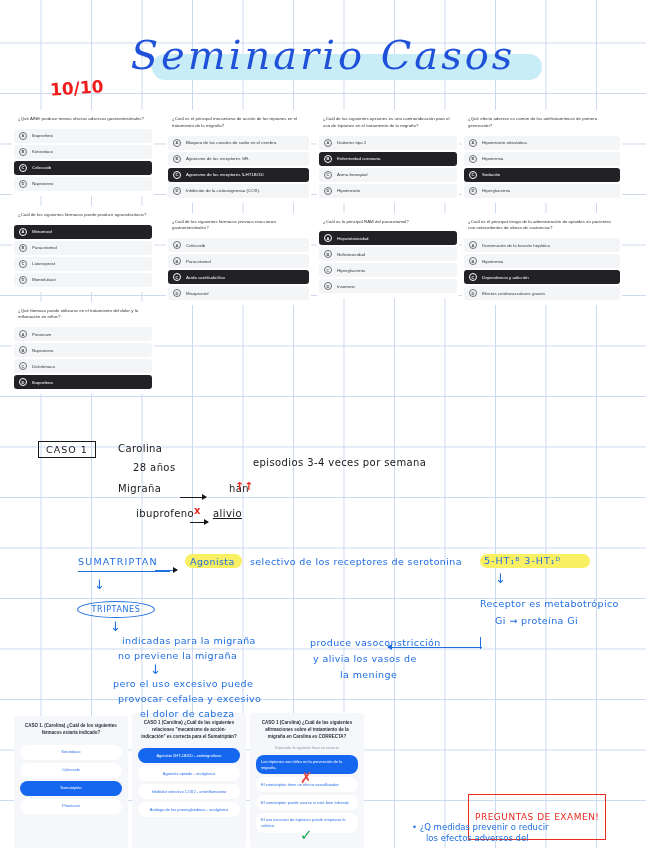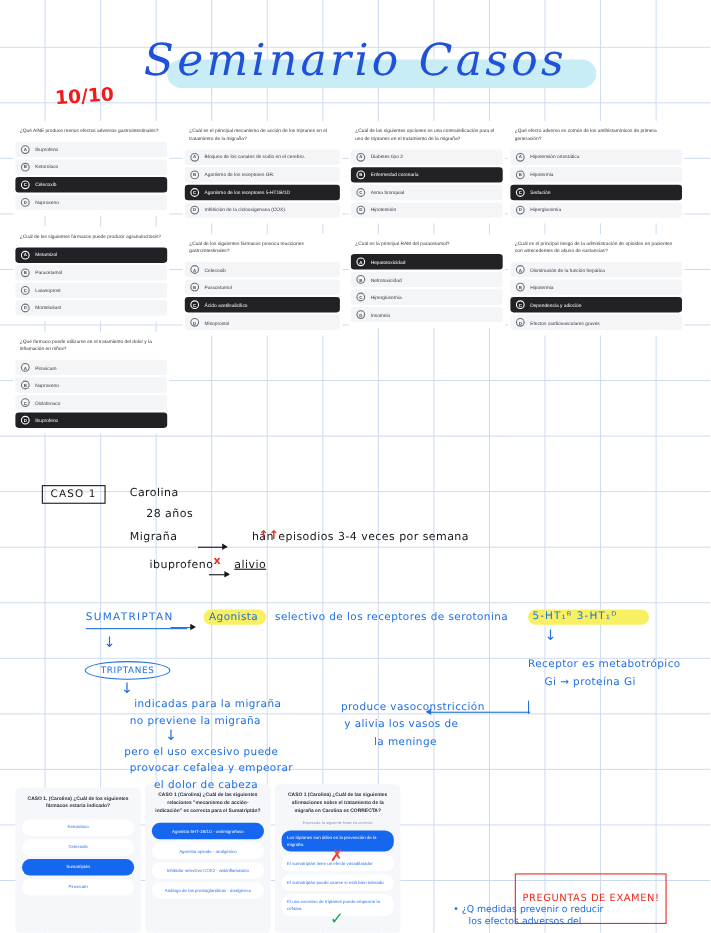--- a/index.html
+++ b/index.html
@@ -377,21 +377,21 @@
     </div>
   </div>
 
 <div id="caso1-box">CASO 1</div>
 <div class="hw hw-blk" style="left:118px; top:443px;">Carolina</div>
 <div class="hw hw-blk" style="left:133px; top:462px;text-align:center;">28 años</div>
 <div class="hw hw-blk" style="left:118px; top:483px;">Migraña</div>
 <div class="hw" style="left:180px; top:487px;"><span class="arrow-long"></span></div>
 <div class="hw hw-blk" style="left:213px; top:483px;padding-left:16px;">han</div>
 <div class="hw hw-red" style="left:235px; top:480px; font-size:11px; font-weight:bold; font-family:'DejaVu Sans',sans-serif;">↑↑</div>
-<div class="hw hw-blk" style="left:253px; top:483px;">episodios 3-4 veces por semana</div>
+<div class="hw hw-blk" style="left:253px; top:457px;">episodios 3-4 veces por semana</div>
 <div class="hw hw-blk" style="left:136px; top:508px;">ibuprofeno</div>
 <div class="hw" style="left:190px; top:512px;"><span class="arrow-long" style="width:18px;"></span></div>
 <div class="hw hw-red" style="left:194px; top:505px; font-size:10px; font-weight:bold;">x</div>
 <div class="hw hw-blk" style="left:213px; top:508px;text-decoration:underline;">alivio</div>
 
 <div class="hw hw-blue" style="left:78px; top:556px; letter-spacing:1.2px;">SUMATRIPTAN</div>
 <div id="suma-underline"></div>
 <div class="hw" style="left:155px; top:560px;"><span class="arrow-long" style="width:22px; background:#1f6fe0;"></span></div>
 <div id="hl-agonista"></div>
 <div class="hw hw-blue" style="left:190px; top:556px;">Agonista</div>
@@ -401,21 +401,21 @@
 
 <div class="hw down-arrow" style="left:94px; top:578px;">↓</div>
 <div id="triptanes-oval">
     <span>TRIPTANES</span>
   </div>
 <div class="hw down-arrow" style="left:110px; top:620px;">↓</div>
 <div class="hw hw-blue" style="left:122px; top:635px;">indicadas para la migraña</div>
 <div class="hw hw-blue" style="left:118px; top:650px;">no previene la migraña</div>
 <div class="hw down-arrow" style="left:150px; top:663px;">↓</div>
 <div class="hw hw-blue" style="left:113px; top:678px;">pero el uso excesivo puede</div>
-<div class="hw hw-blue" style="left:118px; top:693px;">provocar cefalea y empeorar</div>
+<div class="hw hw-blue" style="left:118px; top:693px;">provocar cefalea y excesivo</div>
 <div class="hw hw-blue" style="left:140px; top:708px;">el dolor de cabeza</div>
 
 <div class="hw down-arrow" style="left:495px; top:572px;">↓</div>
 <div class="hw hw-blue" style="left:480px; top:598px;">Receptor es metabotrópico</div>
 <div class="hw hw-blue" style="left:495px; top:615px;">Gi  →  proteína Gi</div>
 <div id="left-arrow-tick"></div>
 <div id="left-arrow-long"></div>
 <div class="hw hw-blue" style="left:310px; top:637px;">produce vasoconstricción</div>
 <div class="hw hw-blue" style="left:313px; top:653px;">y alivia los vasos de</div>
 <div class="hw hw-blue" style="left:340px; top:669px;">la meninge</div>

